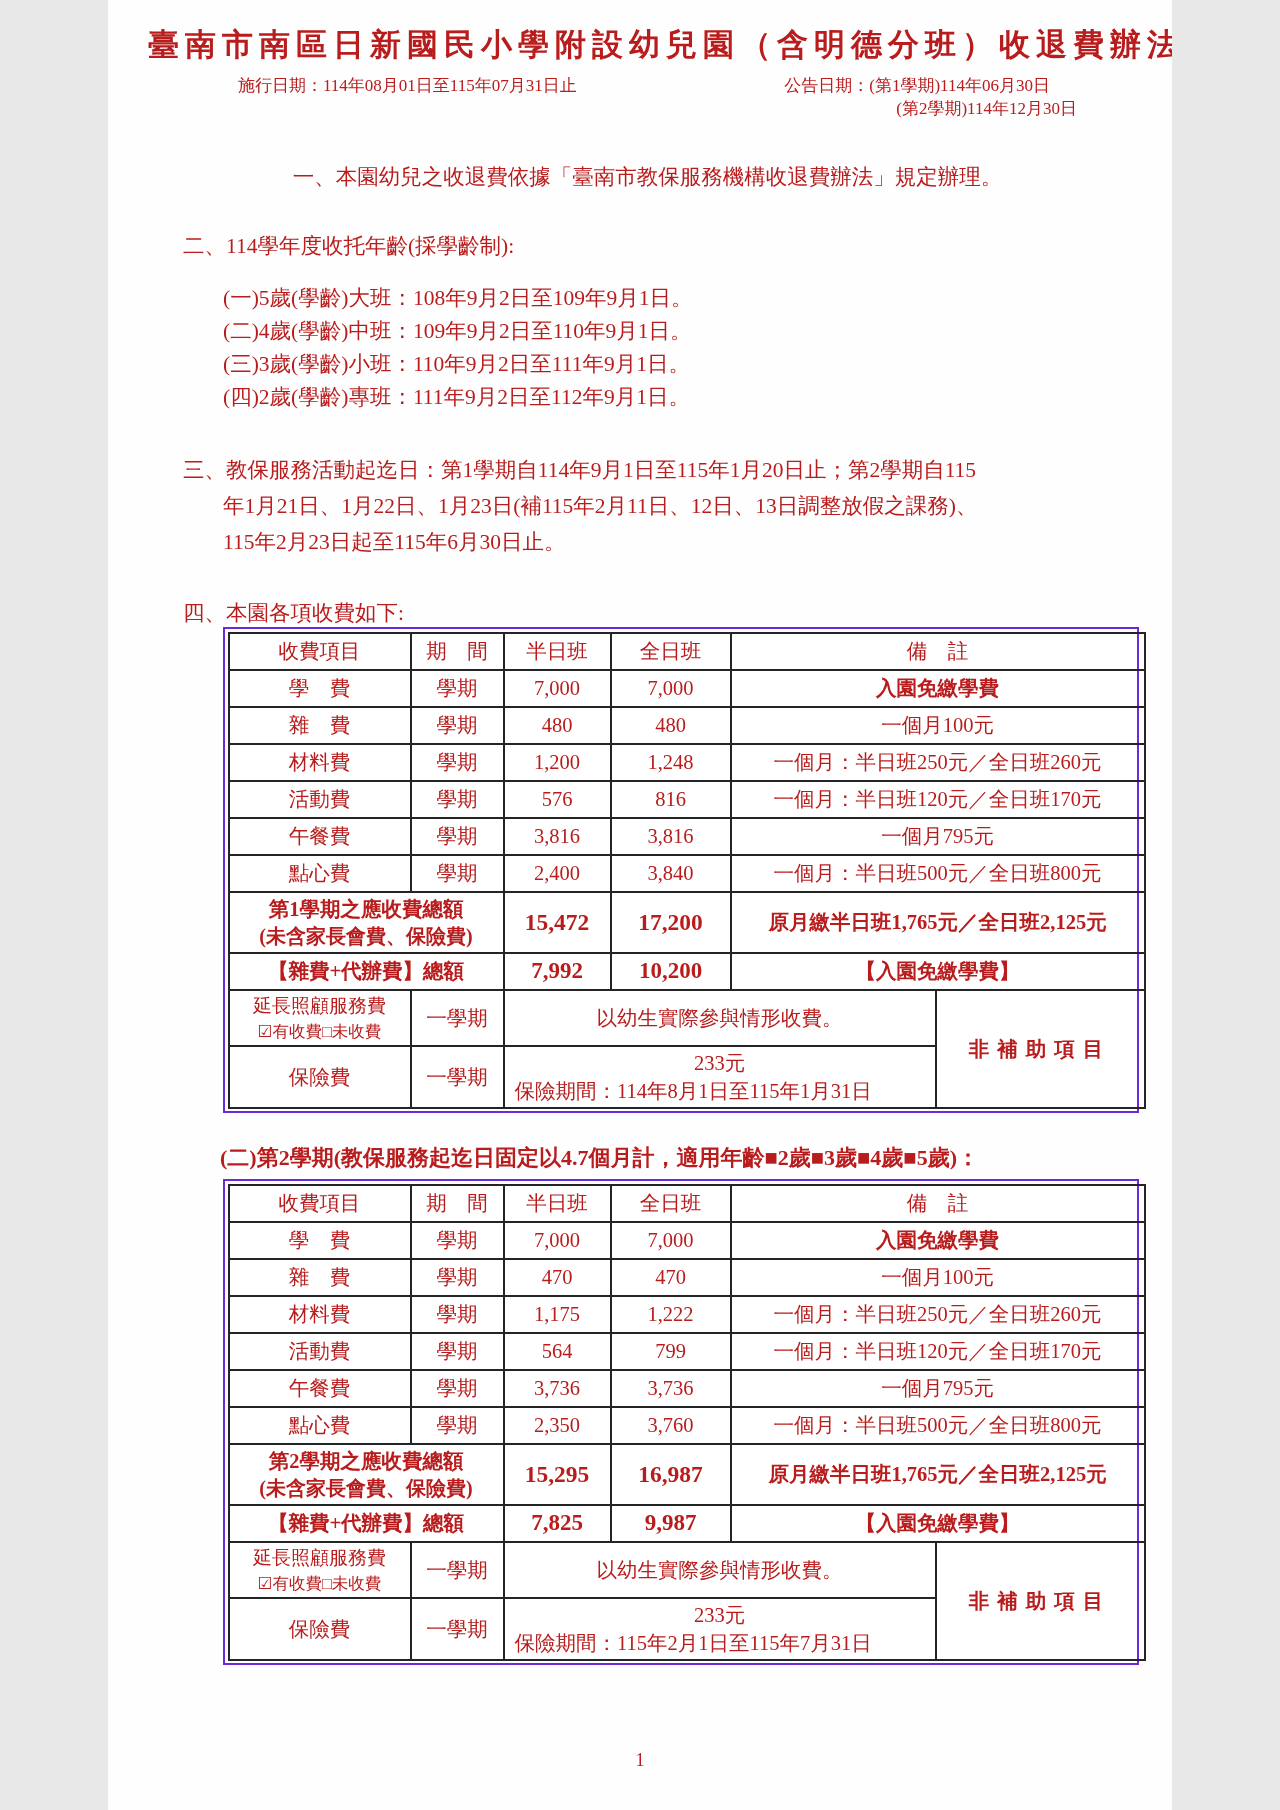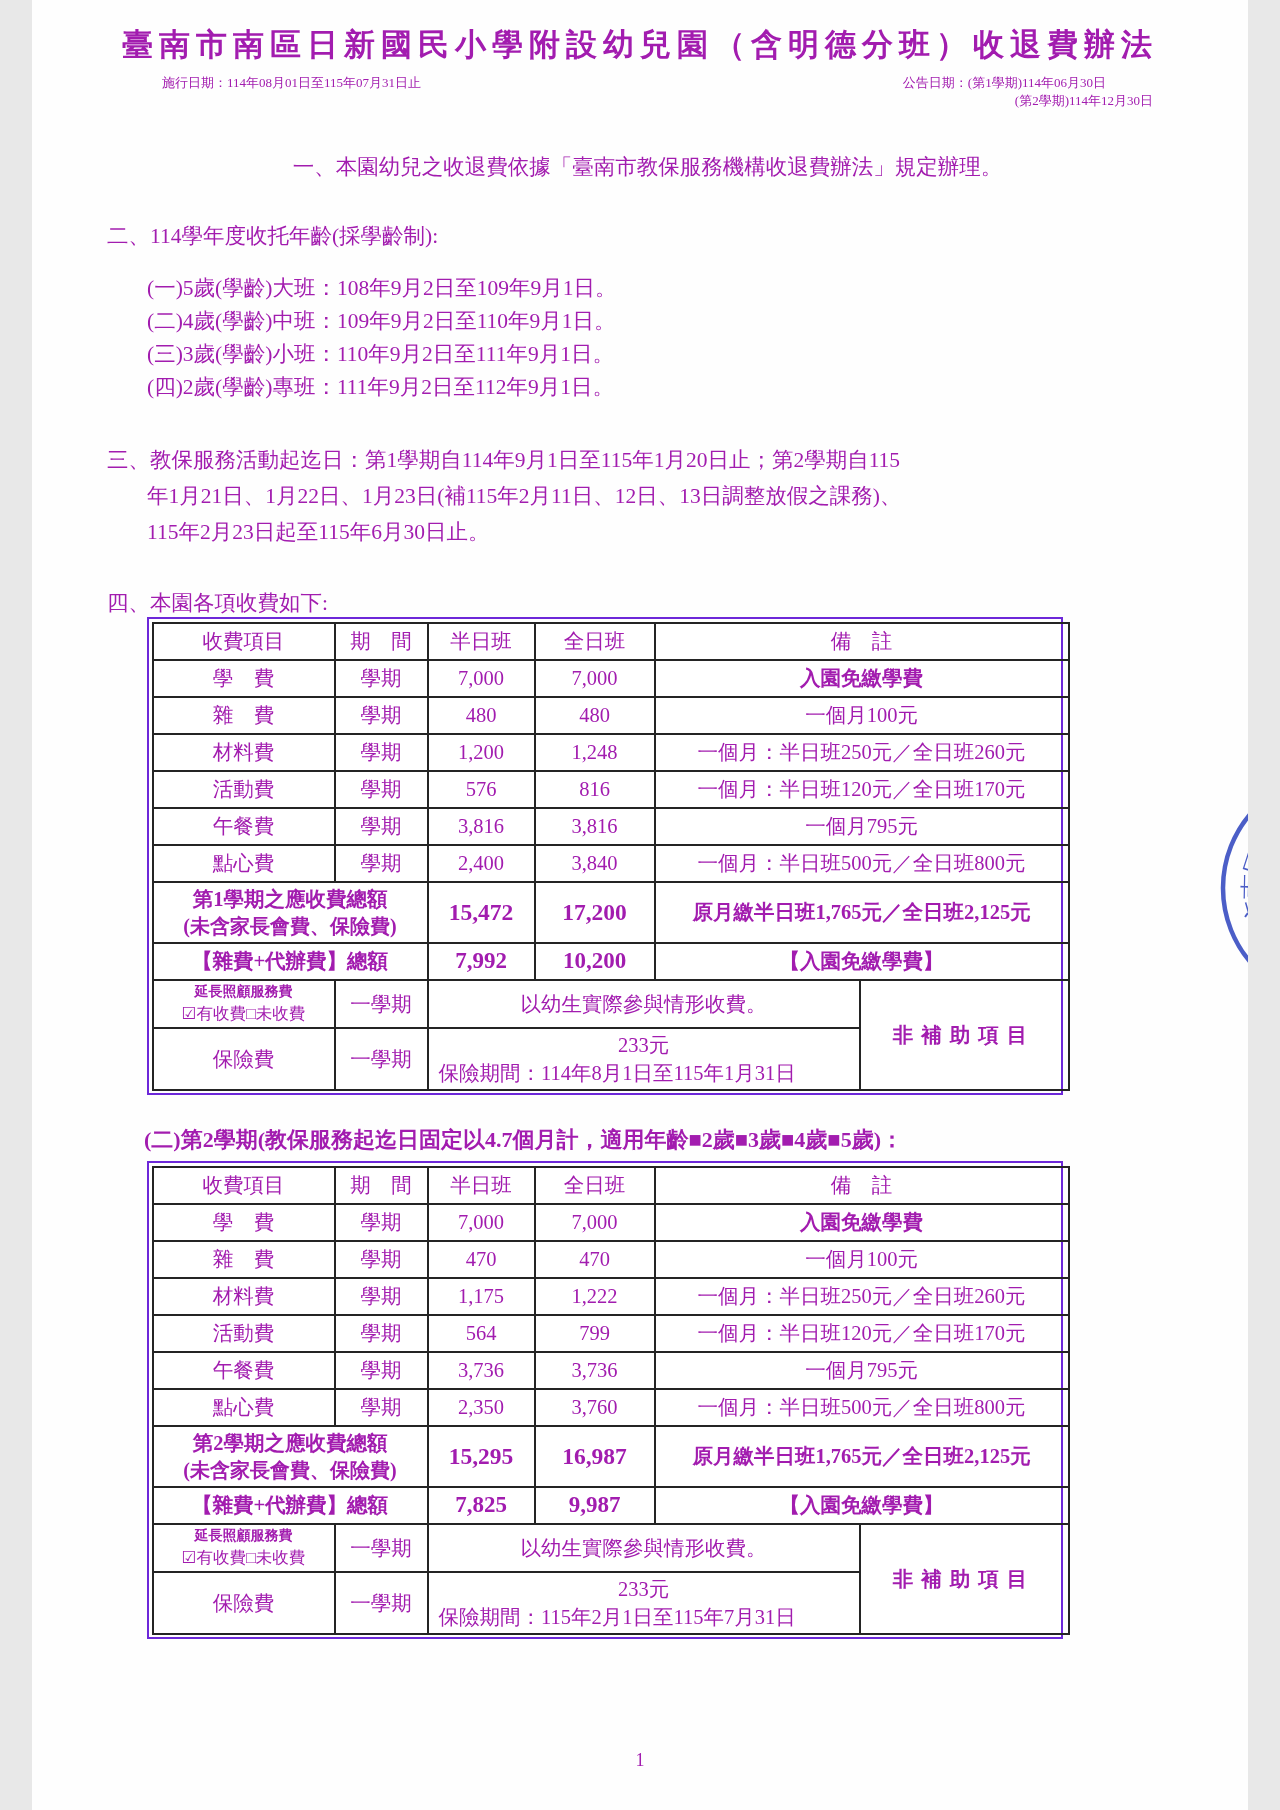--- a/index.html
+++ b/index.html
@@ -1,38 +1,38 @@
 <!DOCTYPE html>
 <html><head>
 <meta charset="utf-8">
 <style>
   html,body{margin:0;padding:0;background:#e8e8e8;}
   .page{
     position:relative;
-    width:1216px;height:1810px;
+    width:1064px;height:1810px;
     margin:0 auto;
     background:#fefefe;
-    color:#a21caf;
+    color:#b91c1c;
     font-family:"Liberation Serif","DejaVu Serif",serif;
     overflow:hidden;
   }
   
   .doc-title{
     margin:24px 40px 0 40px;
     text-align:center;
     font-size:31px;
     font-weight:bold;
     letter-spacing:6px;
     white-space:nowrap;
   }
   .meta-row{
     display:flex;
     justify-content:space-between;
     margin:8px 95px 0 130px;
-    font-size:13px;
+    font-size:17px;
   }
   .announce-block{text-align:left;}
   .announce-line2{padding-left:112px;}
   
   .sections{margin-left:75px;margin-right:60px;font-size:21.5px;}
   .sec1{margin-top:42px;text-align:center;}
   .sec2{margin-top:40px;}
   .sub-item{padding-left:40px;line-height:33px;}
   .sub-items{margin-top:22px;}
   .sec3{margin-top:38px;line-height:36px;}
@@ -64,21 +64,21 @@
     overflow:hidden;
   }
   td.num-full{text-align:right;padding-right:20px;}
   td.note-bold{font-weight:bold;}
   tr.total-row td{font-weight:bold;height:50px;}
   tr.total-row td.money{font-size:23.5px;}
   .total-label-2{font-size:20px;}
   tr.misc-row td{font-weight:bold;}
   tr.misc-row td.money{font-size:23px;}
   td.ext-label{height:52px;}
-  .ext-label-main{font-weight:bold;font-size:14px;}
+  .ext-label-main{font-weight:normal;font-size:19px;}
   .ext-checkbox{font-size:16.5px;margin-top:2px;}
   td.cell-left{text-align:left;padding-left:10px;}
   td.nonsub{font-weight:bold;font-size:22px;letter-spacing:8px;}
   td.ins-cell{height:56px;padding:1px 6px;margin-top:37px;}
   .ins-amount{text-align:center;}
   .ins-period{text-align:left;padding-left:4px;}
   
   .page-num{
     position:absolute;
     left:0;right:0;

